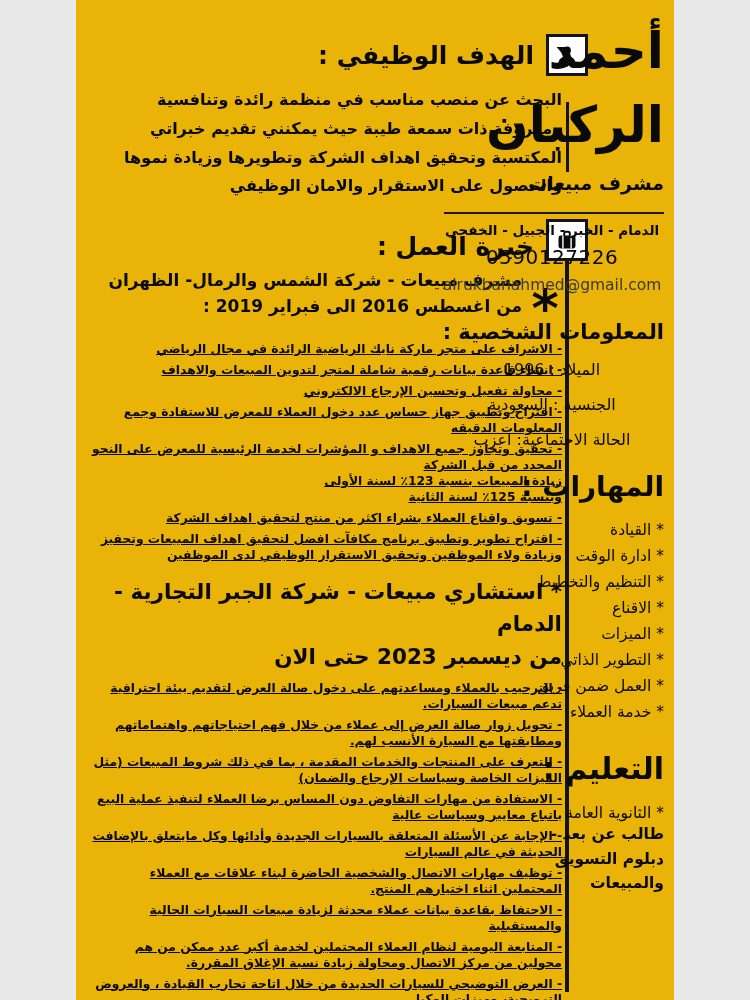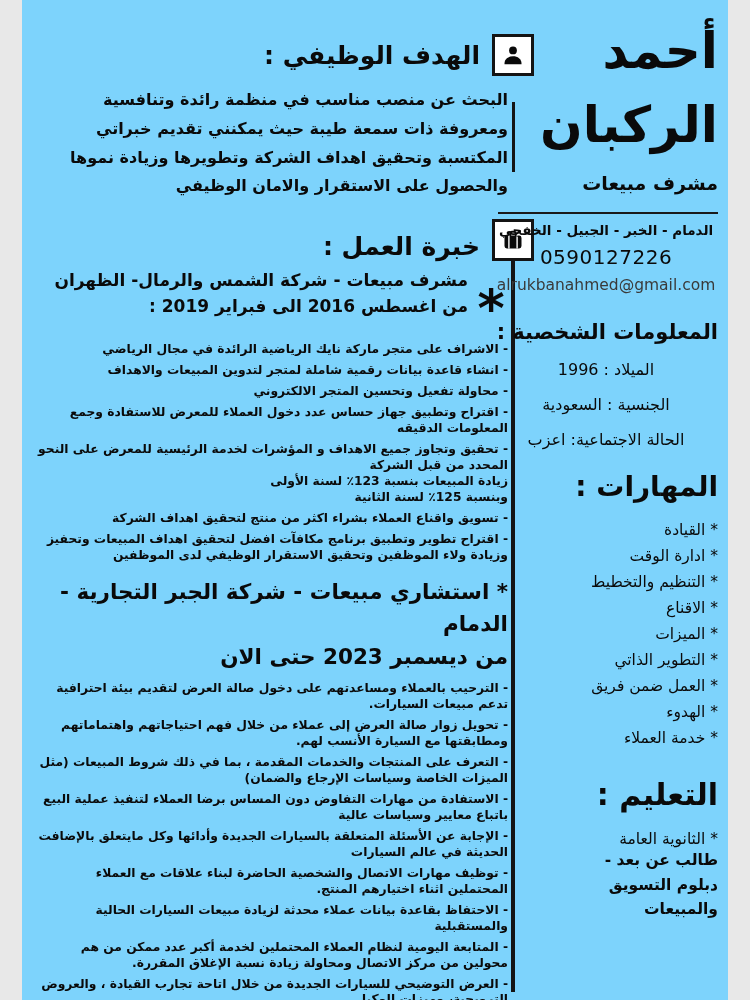--- a/index.html
+++ b/index.html
@@ -1,19 +1,19 @@
 <!DOCTYPE html>
 <html lang="ar" dir="rtl"><head>
 <meta charset="utf-8">
 <style>
   html,body{margin:0;padding:0;background:#e8e8e8;}
   .page{
     position:relative;
-    width:706px;height:1000px;
-    background:#7dd3fc;
+    width:598px;height:1000px;
+    background:#eab308;
     font-family:"DejaVu Sans", sans-serif;
     color:#0a0a0a;
     direction:rtl;
     overflow:hidden;
     margin:0 auto;
   }
   
   .sidebar{
     position:absolute;top:14px;right:10px;width:224px;
     text-align:right;
@@ -55,21 +55,21 @@
   .exp-header{margin-top:18px;align-items:flex-end;}
   .job1-head{display:flex;align-items:flex-start;gap:6px;margin-top:7px;}
   .job-marker{
     font-size:52px;font-weight:bold;line-height:1;flex:0 0 34px;
     text-align:center;margin-top:14px;
   }
   .job1-titles{font-size:17px;font-weight:bold;line-height:1.5;flex:1;}
   .job2-head{font-size:21.5px;font-weight:bold;line-height:1.5;margin-top:12px;}
   .bullets{margin-top:8px;padding-left:8px;}
   .exp-bullet{
-    font-size:12.3px;font-weight:bold;line-height:1.3;margin-top:5px;
+    font-size:12.3px;font-weight:bold;line-height:1.3;margin-top:5px;text-decoration:underline;
   }
   .exp-bullet.cont{margin-top:0;}
   .exp-bullet:first-child{margin-top:0;}
   
   .line-short{position:absolute;left:490px;top:102px;width:3px;height:70px;background:#141414;}
   .line-long{position:absolute;left:489px;top:248px;width:4px;height:744px;background:#141414;}
 </style>
 </head>
 <body>
 
@@ -106,21 +106,21 @@
     <div class="job1-head">
       <span class="job-marker">*</span>
       <span class="job1-titles">
         <span>مشرف مبيعات - شركة الشمس والرمال- الظهران</span><br>
         <span>من اغسطس 2016 الى فبراير 2019 :</span>
       </span>
     </div>
     <div class="bullets">
         <div class="exp-bullet">- الاشراف على متجر ماركة نايك الرياضية الرائدة في مجال الرياضي</div>
         <div class="exp-bullet">- انشاء قاعدة بيانات رقمية شاملة لمتجر لتدوين المبيعات والاهداف</div>
-        <div class="exp-bullet">- محاولة تفعيل وتحسين المتجر الالكتروني</div>
+        <div class="exp-bullet">- محاولة تفعيل وتحسين الإرجاع الالكتروني</div>
         <div class="exp-bullet">- اقتراح وتطبيق جهاز حساس عدد دخول العملاء للمعرض للاستفادة وجمع المعلومات الدقيقه</div>
         <div class="exp-bullet">- تحقيق وتجاوز جميع الاهداف و المؤشرات لخدمة الرئيسية للمعرض على النحو المحدد من قبل الشركة</div>
         <div class="exp-bullet cont">زيادة المبيعات بنسبة 123٪ لسنة الأولى</div>
         <div class="exp-bullet cont">وبنسبة 125٪ لسنة الثانية</div>
         <div class="exp-bullet">- تسويق واقناع العملاء بشراء اكثر من منتج لتحقيق اهداف الشركة</div>
         <div class="exp-bullet">- اقتراح تطوير وتطبيق برنامج مكافآت افضل لتحقيق اهداف المبيعات وتحفيز وزيادة ولاء الموظفين وتحقيق الاستقرار الوظيفي لدى الموظفين</div>
       </div>
 
     <div class="job2-head">
       <span>* استشاري مبيعات - شركة الجبر التجارية - الدمام</span><br>
@@ -162,21 +162,20 @@
 
     <div class="side-header-lg">المهارات :</div>
     <div class="skill-items">
         <div class="skill-item">* القيادة</div>
         <div class="skill-item">* ادارة الوقت</div>
         <div class="skill-item">* التنظيم والتخطيط</div>
         <div class="skill-item">* الاقناع</div>
         <div class="skill-item">* الميزات</div>
         <div class="skill-item">* التطوير الذاتي</div>
         <div class="skill-item">* العمل ضمن فريق</div>
-        <div class="skill-item">* الهدوء</div>
         <div class="skill-item">* خدمة العملاء</div>
       </div>
 
     <div class="side-header-xl">التعليم :</div>
     <div class="edu-items">
         <div class="edu-item">* الثانوية العامة</div>
       </div>
     <div class="edu-details">
         <div class="edu-detail">طالب عن بعد -</div>
         <div class="edu-detail">دبلوم التسويق</div>

